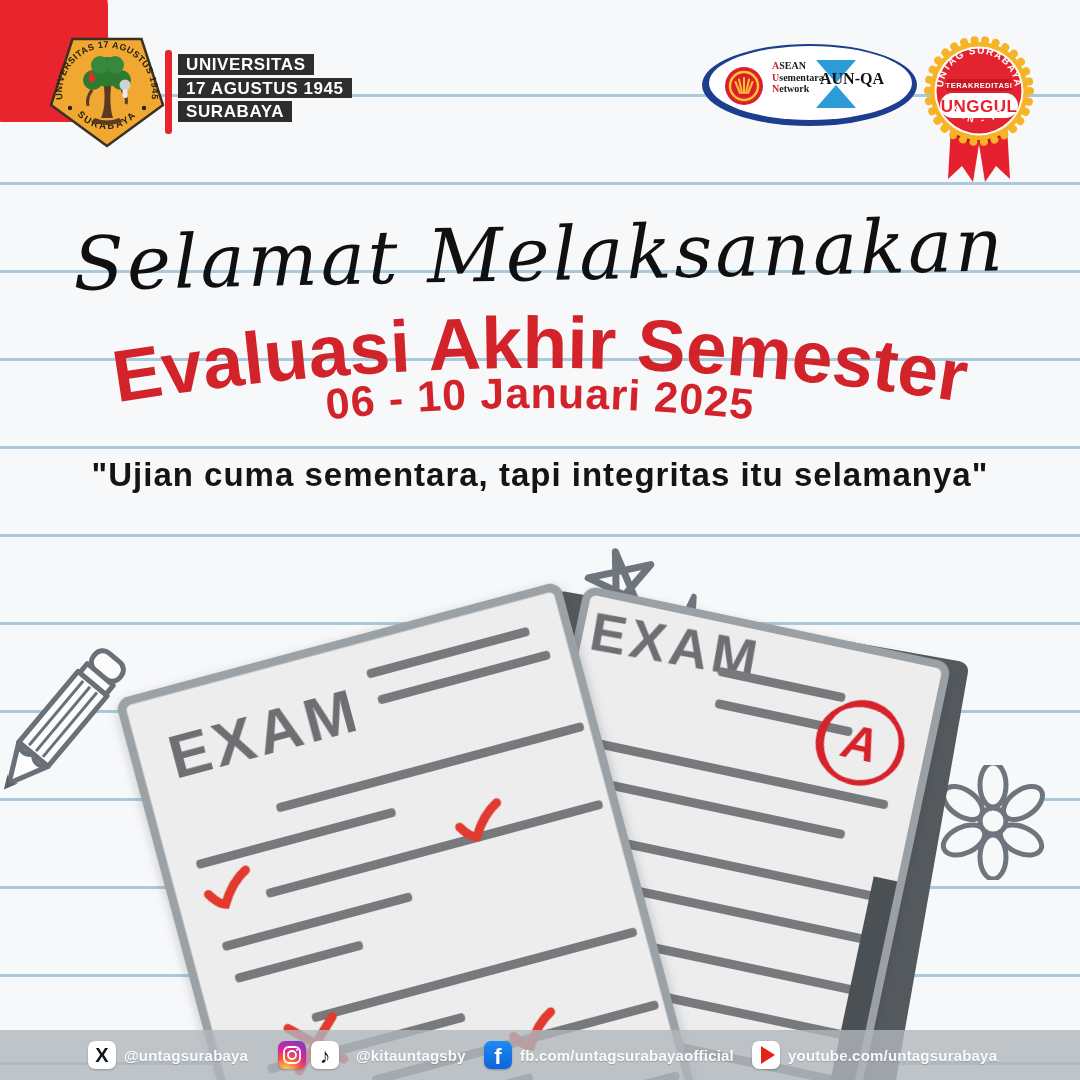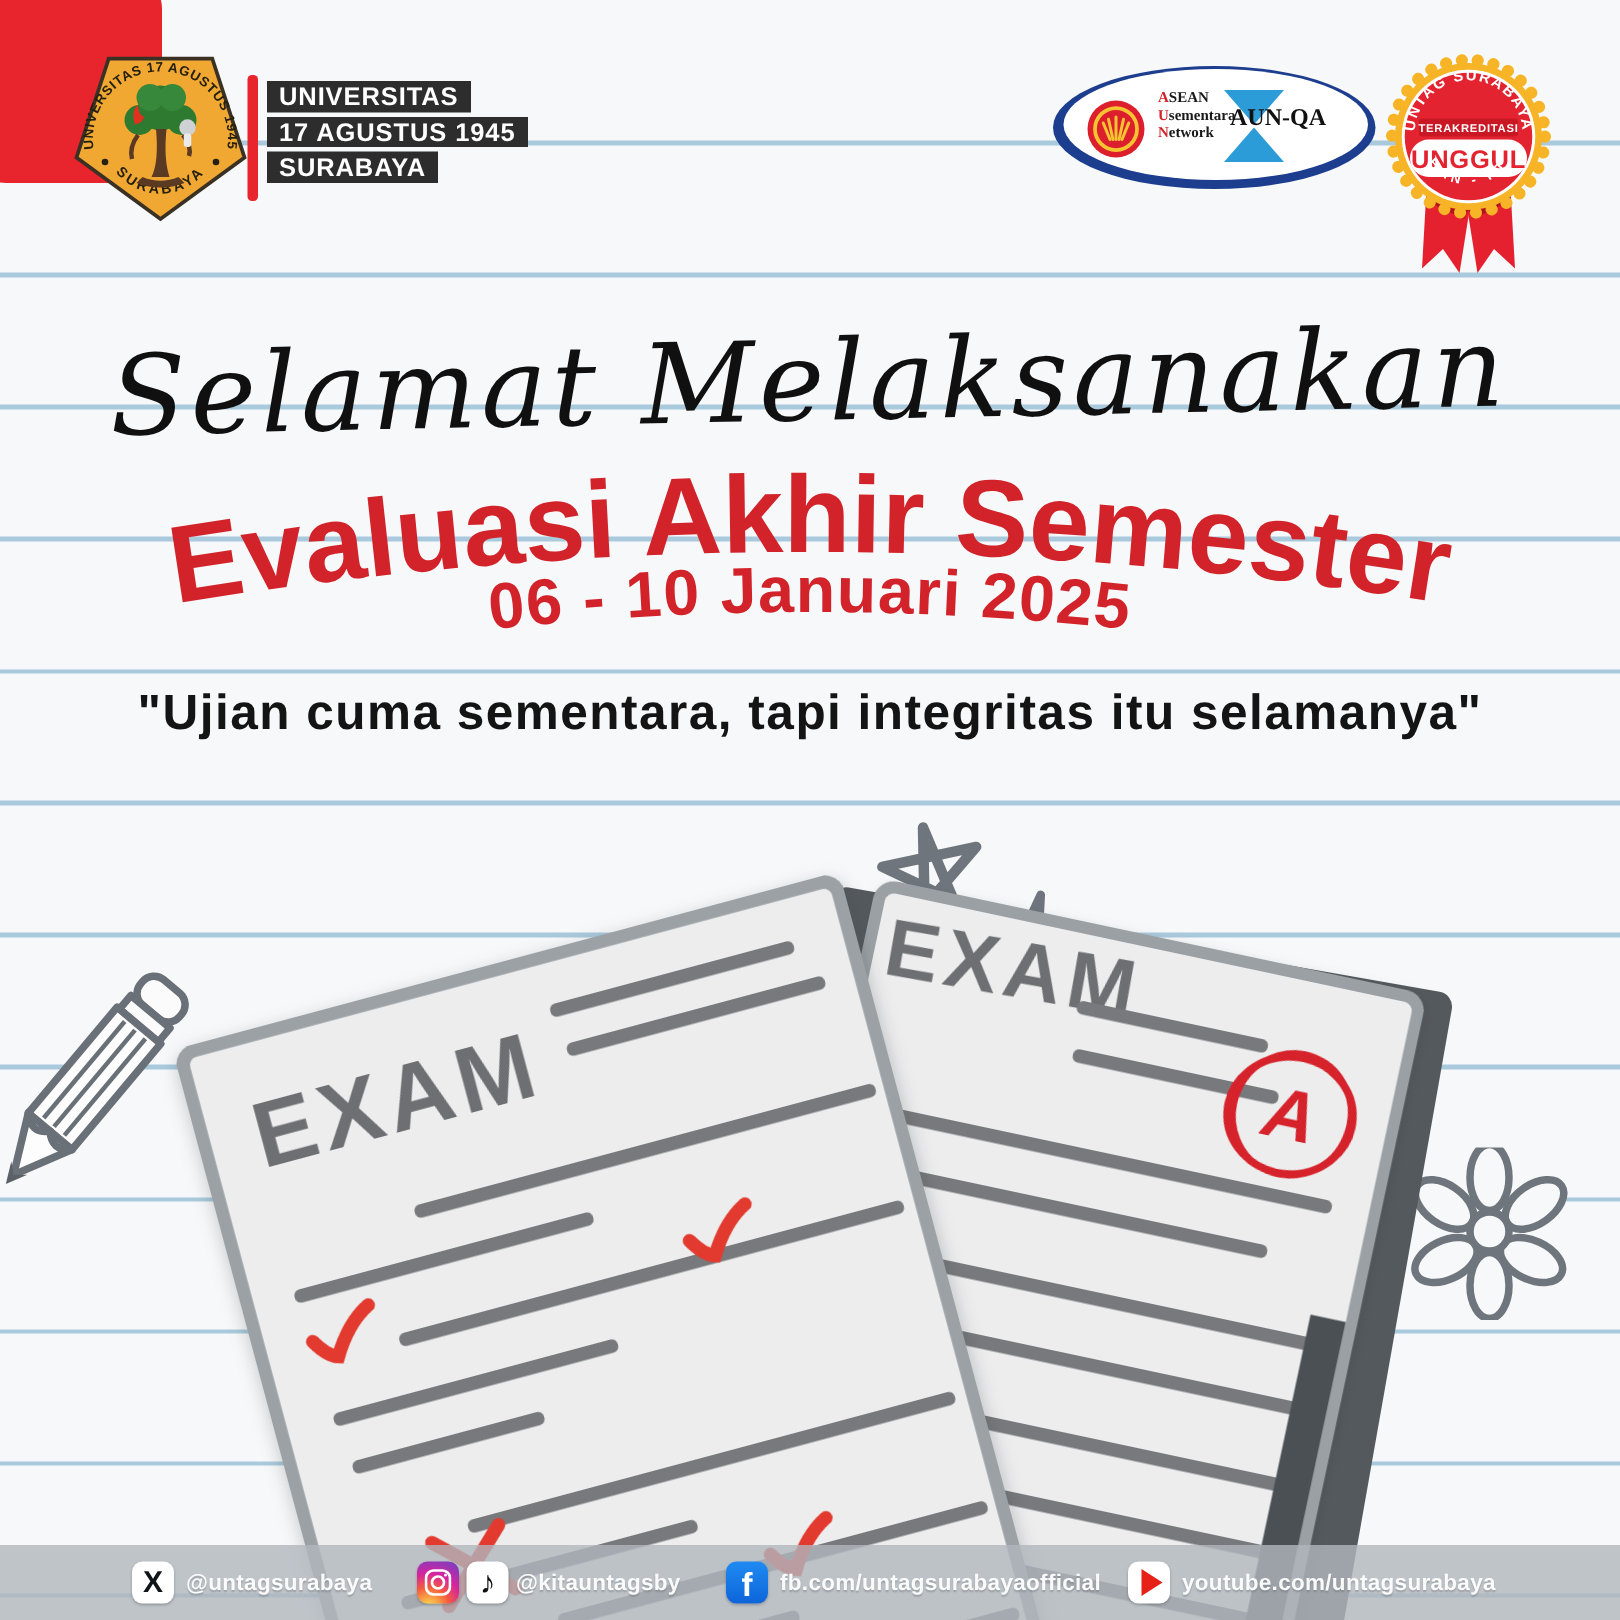--- a/index.html
+++ b/index.html
@@ -280,21 +280,21 @@
     <div class="tile ig">
       <svg width="18" height="18" viewBox="0 0 18 18" fill="none" stroke="#fff" stroke-width="1.8">
         <rect x="1" y="1" width="16" height="16" rx="5"></rect>
         <circle cx="9" cy="9" r="4"></circle>
         <circle cx="14" cy="4" r="1" fill="#fff" stroke="none"></circle>
       </svg>
     </div>
     <div class="tile white">
         <span class="tt-glyph">♪</span>
       </div>
-    <span class="ftext" style="margin-left:0;">@kitauntagsby</span>
+    <span class="ftext" style="margin-left:12px;">@kitauntagsby</span>
   </div>
 
   <div class="abs fgroup" style="left:484px;">
     <div class="tile fb">
         <span class="fb-glyph">f</span>
       </div>
     <span class="ftext">fb.com/untagsurabayaofficial</span>
   </div>
 
   <div class="abs fgroup" style="left:752px;">

